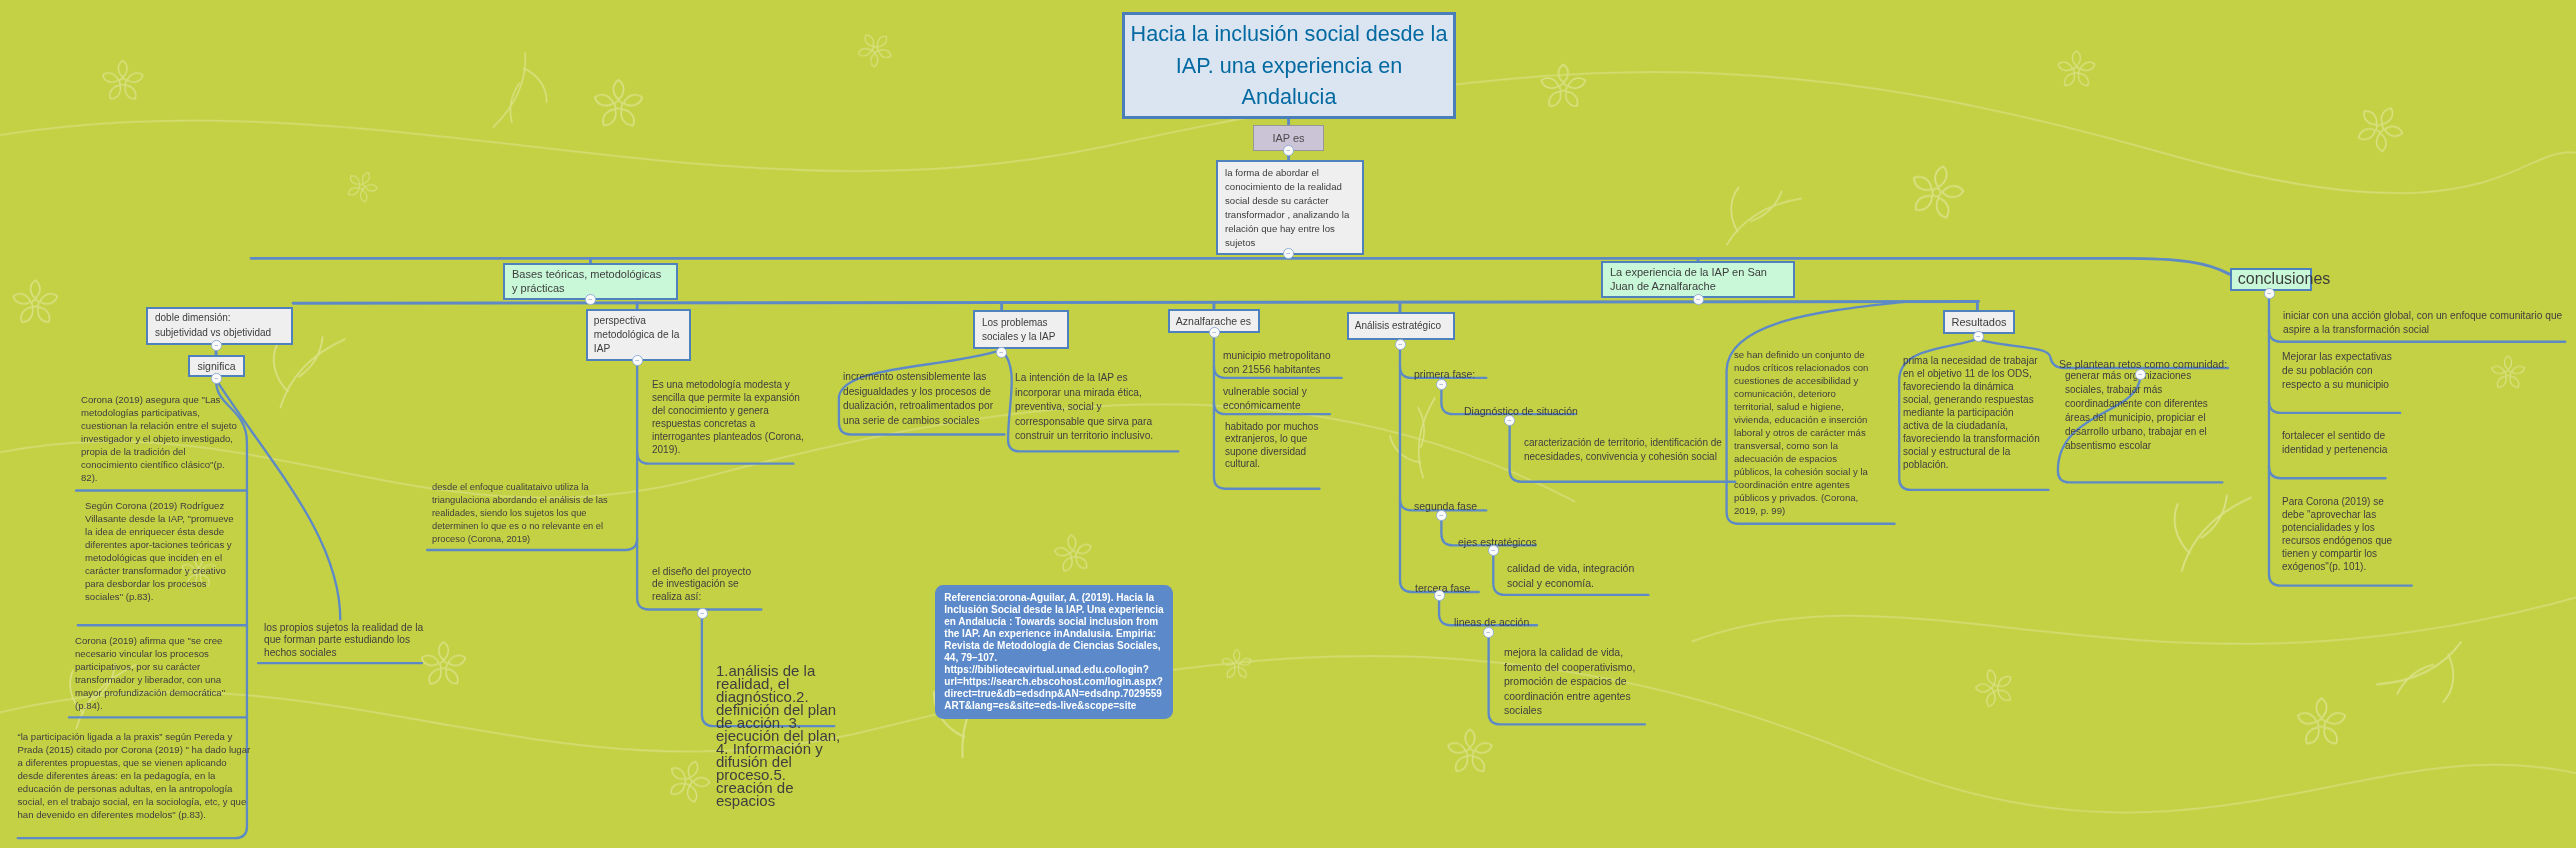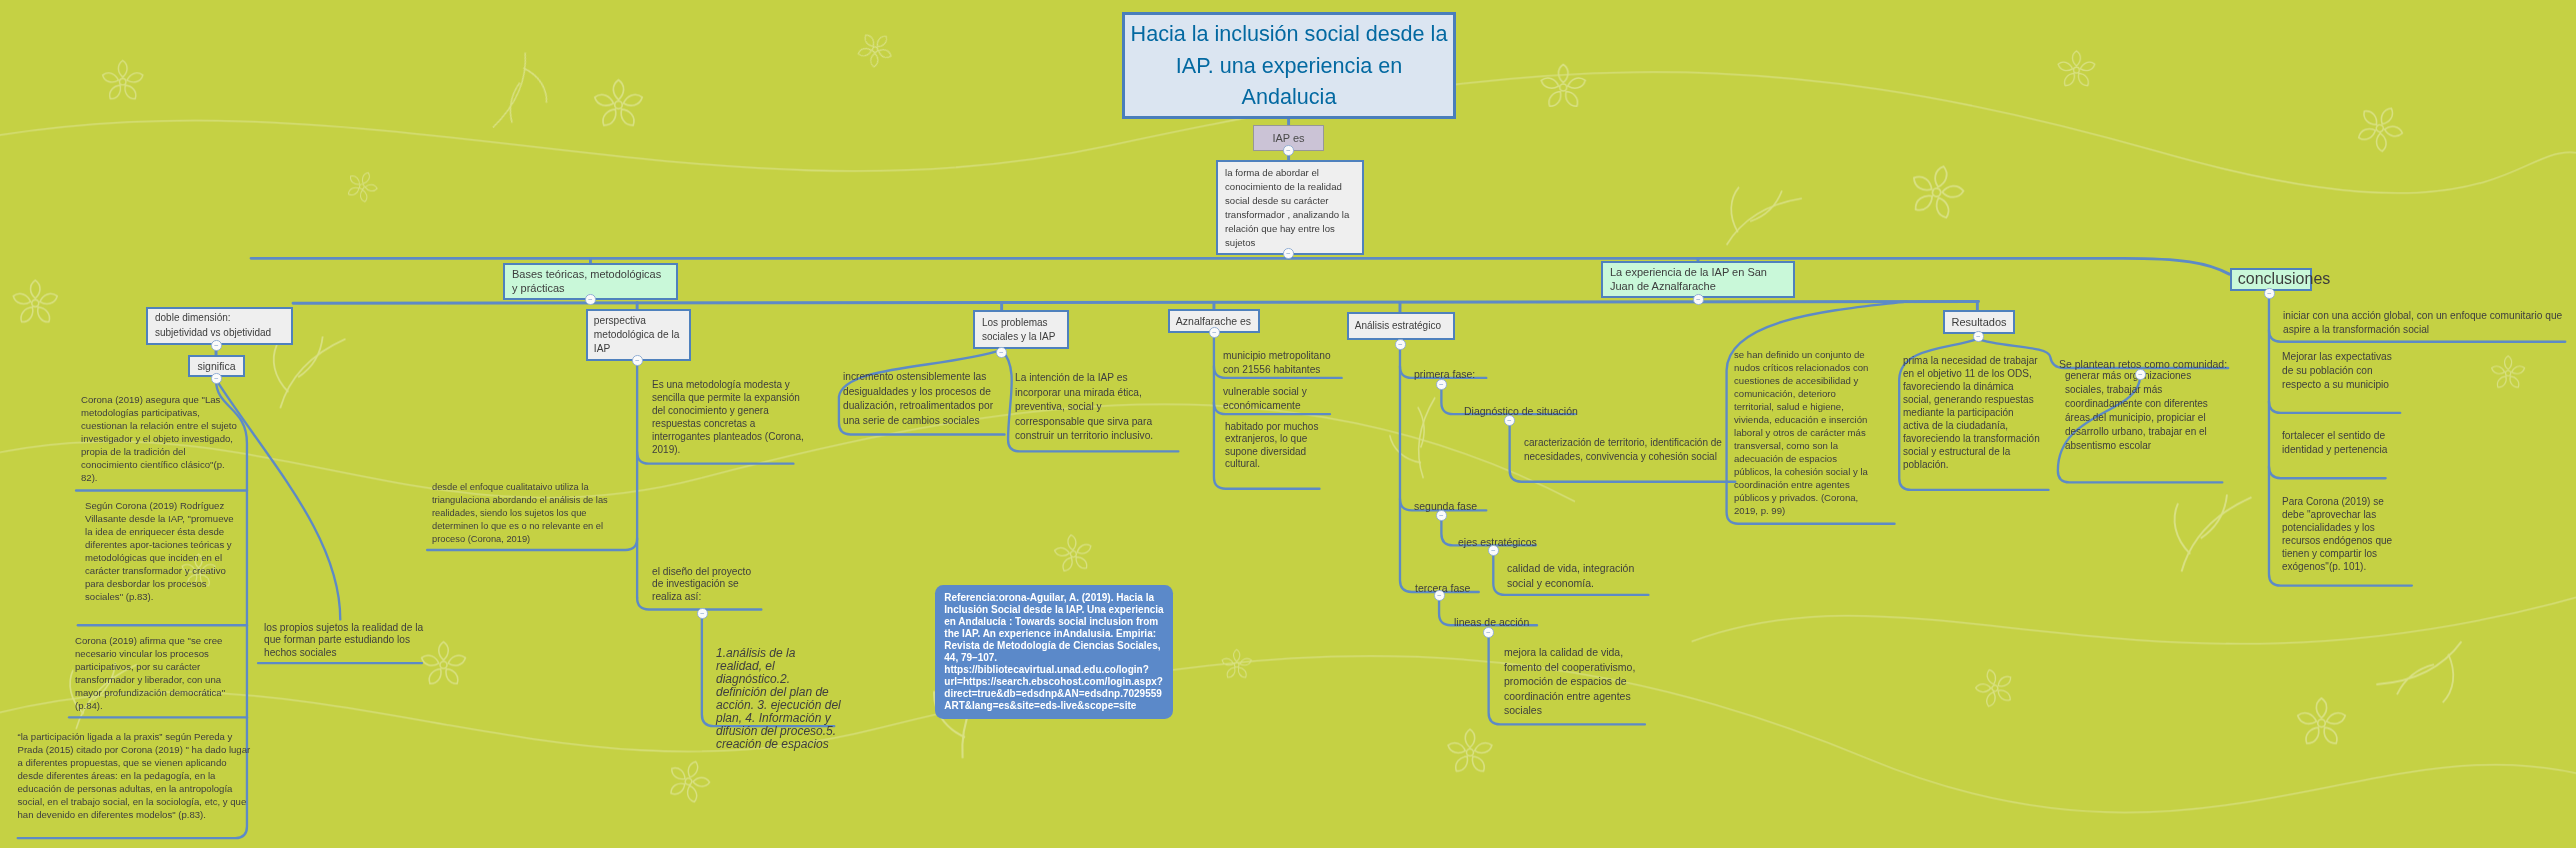--- a/index.html
+++ b/index.html
@@ -147,21 +147,21 @@
   <div class="leaf" style="left:81px;top:393px;width:160px;font-size:9.6px;line-height:13px;">Corona (2019) asegura que "Las metodologías participativas, cuestionan  la relación entre el sujeto investigador y el objeto investigado, propia de la tradición del conocimiento científico clásico"(p. 82).</div>
   <div class="leaf" style="left:85px;top:499px;width:151px;font-size:9.6px;line-height:13px;">Según Corona (2019) Rodríguez Villasante desde la IAP, "promueve la idea de enriquecer ésta desde diferentes apor-taciones teóricas y metodológicas que inciden en el carácter transformador y creativo para desbordar los procesos sociales" (p.83).</div>
   <div class="leaf" style="left:75px;top:634px;width:166px;font-size:9.6px;line-height:13px;">Corona (2019) afirma que "se cree necesario vincular los procesos participativos, por su carácter transformador y liberador, con una mayor profundización democrática"(p.84).</div>
   <div class="leaf" style="left:17.5px;top:730px;width:233px;font-size:9.6px;line-height:13px;">“la participación ligada a la praxis” según Pereda y Prada (2015) citado por Corona (2019) " ha dado lugar a diferentes propuestas, que se vienen aplicando desde diferentes áreas: en la pedagogía, en la educación de personas adultas, en la antropología social, en el trabajo social, en la sociología, etc, y que han devenido en diferentes modelos" (p.83).</div>
   <div class="leaf" style="left:264px;top:622px;width:163px;font-size:10.2px;line-height:12.3px;">los propios sujetos la realidad de la que forman parte estudiando los hechos sociales</div>
   <div class="leaf" style="left:432px;top:481px;width:187px;font-size:9.3px;line-height:13px;">desde el enfoque cualitataivo utiliza la triangulaciona abordando el análisis de las realidades, siendo los sujetos los que determinen lo que es o no relevante en el proceso (Corona, 2019)</div>
 
   <div class="box" style="left:586px;top:309px;width:105px;font-size:10.2px;line-height:14px;padding:2.9px 5.8px;">perspectiva metodológica de la IAP</div>
   <div class="leaf" style="left:652px;top:378px;width:160px;font-size:10px;line-height:13px;">Es una metodología modesta y sencilla que permite la expansión del conocimiento y genera respuestas concretas a interrogantes planteados (Corona, 2019).</div>
   <div class="leaf" style="left:652px;top:566px;width:108px;font-size:10.2px;line-height:12.3px;">el diseño del proyecto de investigación se realiza así:</div>
-  <div class="leaf" style="left:716px;top:647px;width:128px;font-size:12px;line-height:13px;font-style:italic;">1.análisis de la realidad, el diagnóstico.2. definición del plan de acción. 3. ejecución del plan, 4. Información y difusión del proceso.5. creación de espacios</div>
+  <div class="leaf" style="left:716px;top:664px;width:128px;font-size:15px;line-height:13px;">1.análisis de la realidad, el diagnóstico.2. definición del plan de acción. 3. ejecución del plan, 4. Información y difusión del proceso.5. creación de espacios</div>
 
   <div class="box" style="left:954px;top:310px;width:96px;font-size:10px;line-height:14px;margin-left:19px;">Los problemas sociales y la IAP</div>
   <div class="leaf" style="left:843px;top:370px;width:160px;font-size:10.2px;line-height:14.6px;">incremento ostensiblemente las desigualdades y los procesos de dualización, retroalimentados por una serie de cambios sociales</div>
   <div class="leaf" style="left:1015px;top:371px;width:149px;font-size:10.2px;line-height:14.6px;">La intención  de la IAP es incorporar una mirada ética, preventiva, social y corresponsable que sirva para construir un territorio inclusivo.</div>
 
   <div class="box ref" style="left:935px;top:585px;width:238px;min-height:125px;">Referencia:orona-Aguilar, A. (2019). Hacia la Inclusión Social desde la IAP. Una experiencia en Andalucía : Towards social inclusion from the IAP. An experience inAndalusia. Empiria: Revista de Metodología de Ciencias Sociales, 44, 79–107. https://bibliotecavirtual.unad.edu.co/login?url=https://search.ebscohost.com/login.aspx?direct=true&amp;db=edsdnp&amp;AN=edsdnp.7029559ART&amp;lang=es&amp;site=eds-live&amp;scope=site</div>
 
   <div class="box mint" style="left:1601px;top:261px;width:194px;padding:1.8px 7px;">La experiencia de la IAP en San Juan de Aznalfarache</div>
 
   <div class="box" style="left:1168px;top:309px;width:92px;font-size:10.5px;padding:2.9px 5.8px;">Aznalfarache es</div>

